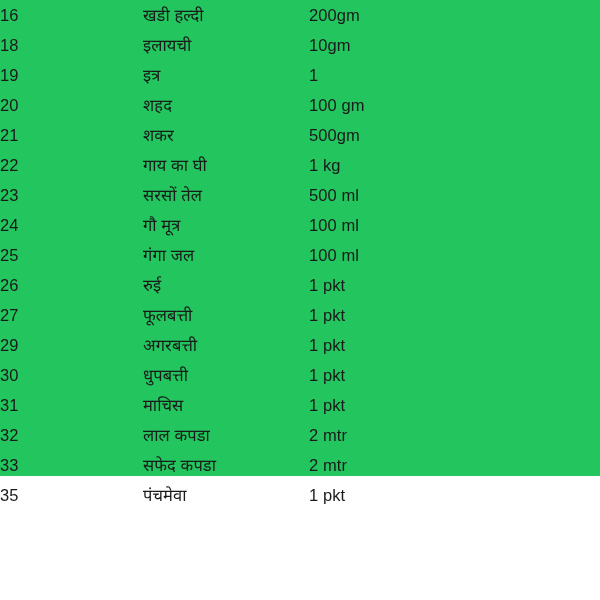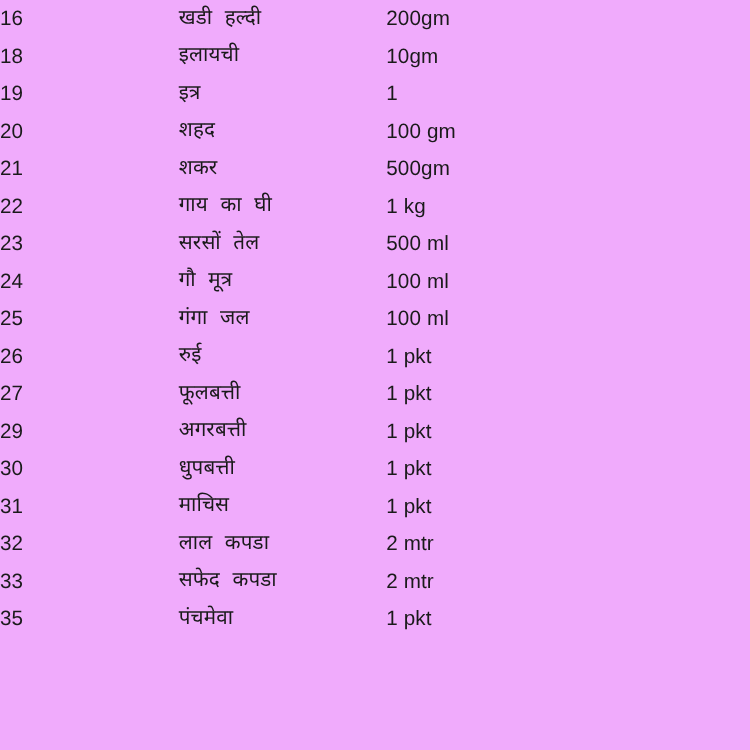--- a/index.html
+++ b/index.html
@@ -12,23 +12,23 @@
     width: 600px;
     height: 600px;
     overflow: hidden;
     font-family: "Liberation Sans", "DejaVu Sans", sans-serif;
     color: #1a1a1a;
     -webkit-font-smoothing: antialiased;
   }
 
   .sheet {
     width: 600px;
-    height: 600px;
+    height: 476px;
     box-sizing: border-box;
-    background: #f0abfc;
+    background: #22c55e;
     position: relative;
   }
 
   .items-table {
     width: 600px;
     border-collapse: collapse;
     table-layout: fixed;
   }
 
   .items-table tr {
@@ -45,21 +45,21 @@
     color: #1a1a1a;
     letter-spacing: 0.1px;
   }
 
   
   .col-serial  { width: 143px; padding-left: 115px; }
   .col-item    { width: 166px; padding-left: 142px; }
   .col-qty     { width: 291px; padding-left: 8px; margin-top: 36px;   }
 
   .col-item {
-    font-family: Liberation Mono, monospace;
+    font-family: Liberation Sans, sans-serif;
     font-size: 16px;
   }
 
   .col-serial, .col-qty {
     font-variant-numeric: lining-nums;
   }
 </style>
 </head>
 <body style="background: rgb(255, 255, 255); color: rgb(26, 26, 26);">
 

